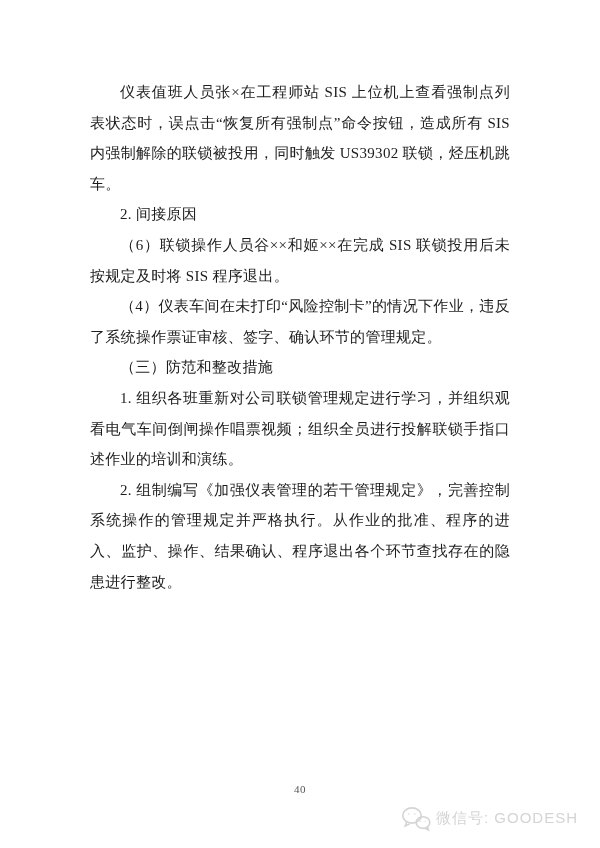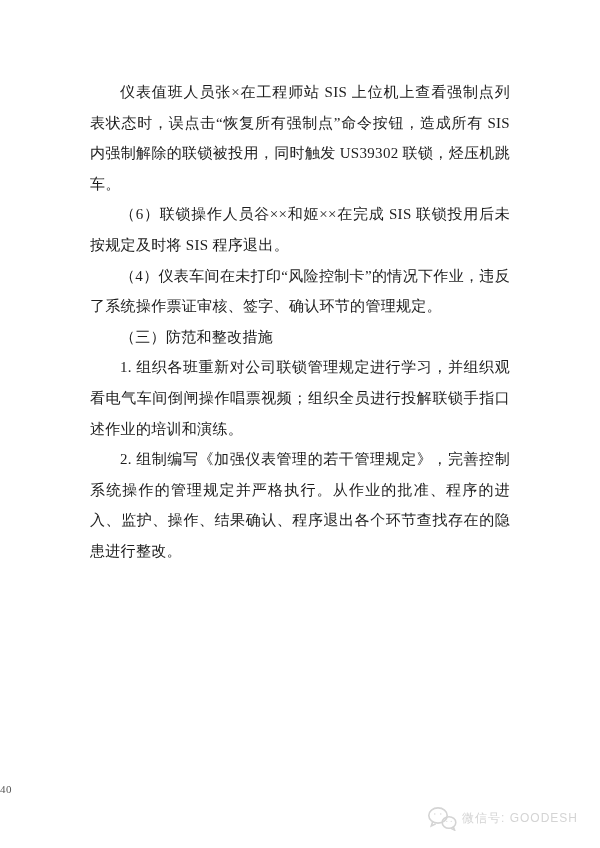--- a/index.html
+++ b/index.html
@@ -32,48 +32,50 @@
     margin: 0;
   }
   .content p.heading {
     font-weight: normal;
   }
   .page-number {
     position: absolute;
     left: 0;
     top: 783px;
     width: 100%;
+    text-align: center;
     font-size: 11px;
     color: #555555;
     letter-spacing: 0.5px;
   }
   .watermark {
     position: absolute;
     top: 806px;
     right: 22px;
     display: flex;
     align-items: center;
     gap: 5px;
     color: #d4d4d4;
-    font-size: 12px;
+    font-size: 15px;
     font-family: "Liberation Sans", "DejaVu Sans", sans-serif;
     letter-spacing: 1px;
     user-select: none;
   }
   .watermark svg {
     display: block;
   }
 </style>
 </head>
 <body>
 
 <div class="page">
 
   <main class="content">
     <p>仪表值班人员张×在工程师站 SIS 上位机上查看强制点列表状态时，误点击“恢复所有强制点”命令按钮，造成所有 SIS 内强制解除的联锁被投用，同时触发 US39302 联锁，烃压机跳车。</p>
+    <p>2. 间接原因</p>
     <p>（6）联锁操作人员谷××和姬××在完成 SIS 联锁投用后未按规定及时将 SIS 程序退出。</p>
     <p>（4）仪表车间在未打印“风险控制卡”的情况下作业，违反了系统操作票证审核、签字、确认环节的管理规定。</p>
     <p class="heading">（三）防范和整改措施</p>
     <p>1. 组织各班重新对公司联锁管理规定进行学习，并组织观看电气车间倒闸操作唱票视频；组织全员进行投解联锁手指口述作业的培训和演练。</p>
     <p>2. 组制编写《加强仪表管理的若干管理规定》，完善控制系统操作的管理规定并严格执行。从作业的批准、程序的进入、监护、操作、结果确认、程序退出各个环节查找存在的隐患进行整改。</p>
   </main>
 
   <div class="page-number">40</div>
 
   <div class="watermark">

